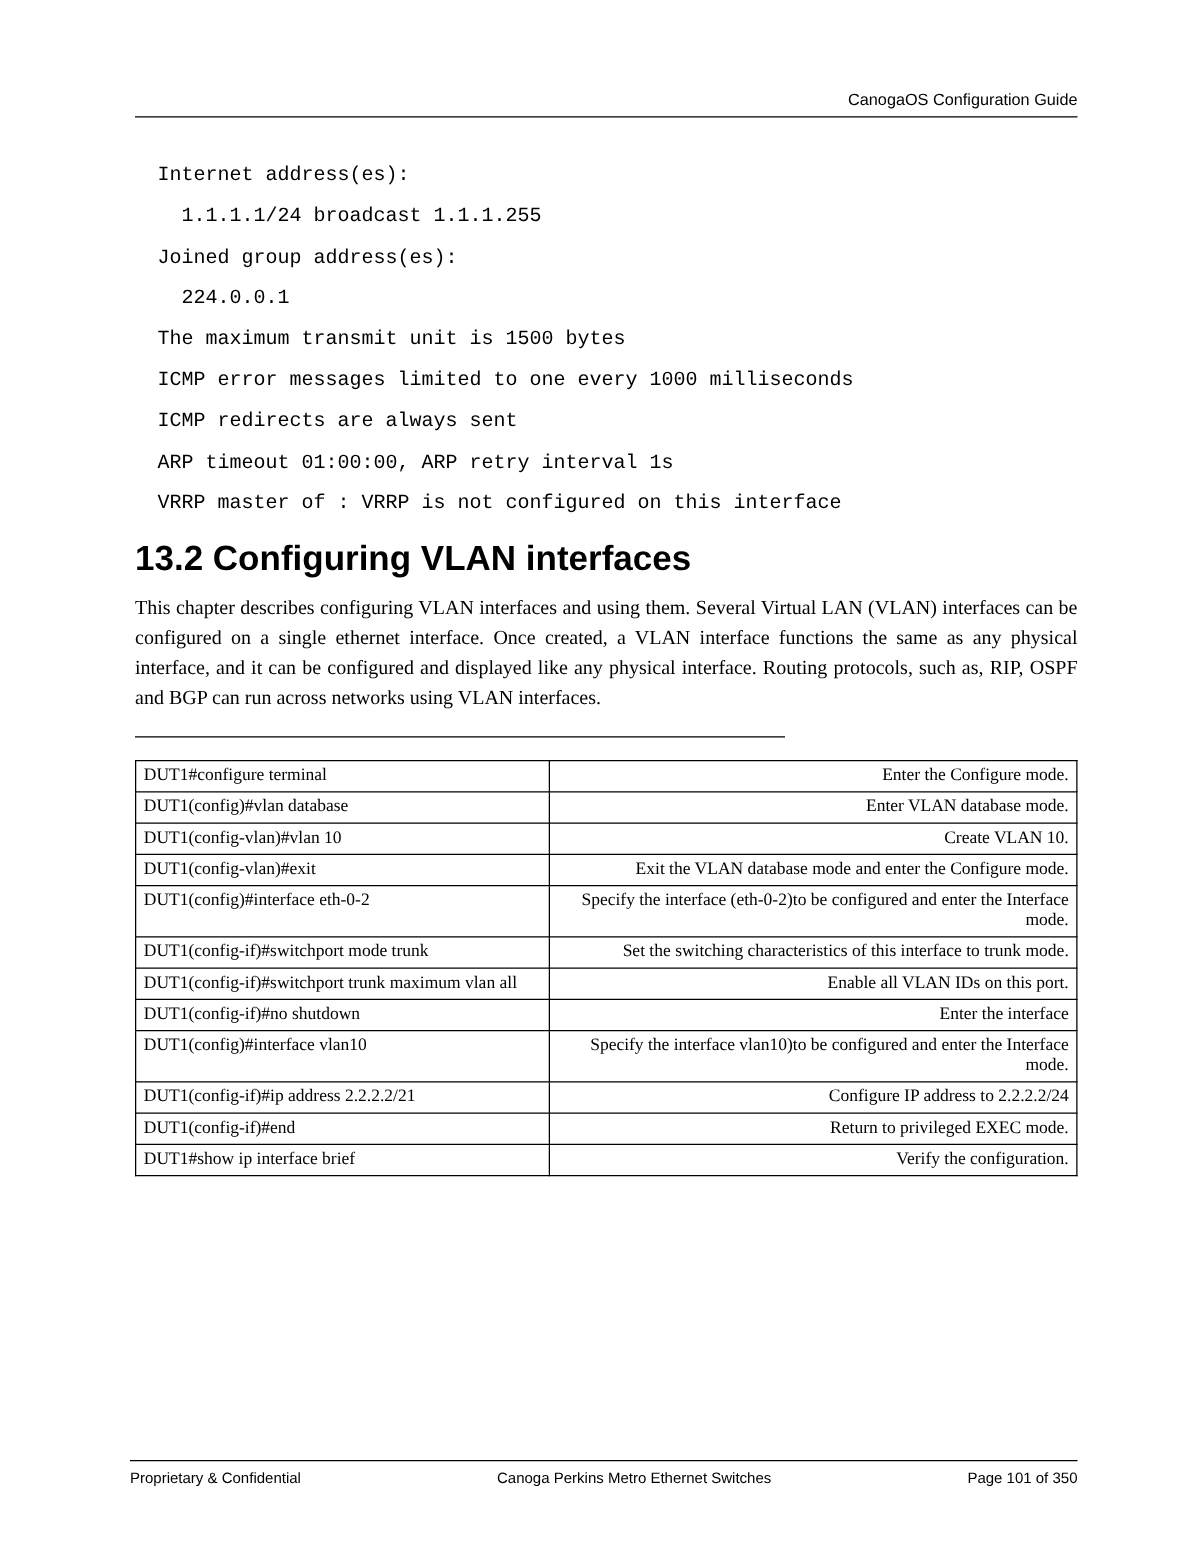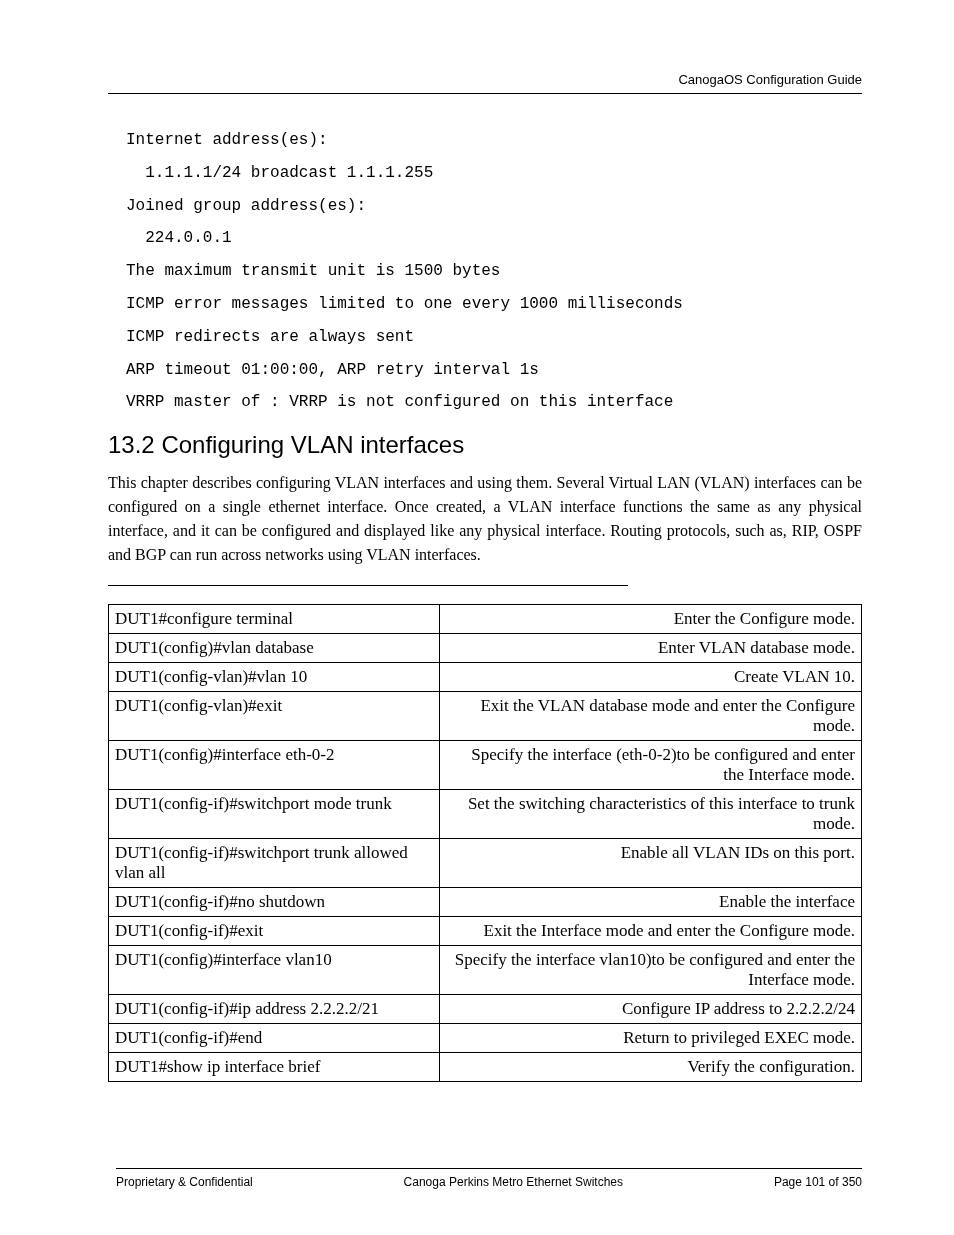--- a/index.html
+++ b/index.html
@@ -28,22 +28,22 @@
   }
   .code-block {
     font-family: "Courier New", Courier, monospace;
     font-size: 16px;
     white-space: pre;
     line-height: 2.05;
     margin: 0 0 12px 18px;
   }
   .h2 {
     font-family: Arial, Helvetica, sans-serif;
-    font-weight: normal;
-    font-size: 24px;
+    font-weight: bold;
+    font-size: 28px;
     margin: 6px 0 12px 0;
   }
   .para {
     font-size: 16px;
     line-height: 1.5;
     text-align: justify;
     margin: 0 0 14px 0;
   }
   .rule-short {
     border: none;
@@ -53,39 +53,39 @@
   }
   .h3 {
     font-family: Arial, Helvetica, sans-serif;
     font-weight: bold;
     font-size: 16px;
     margin: 10px 0 8px 0;
   }
   table.cfg {
     width: 100%;
     border-collapse: collapse;
-    font-size: 17px;
+    font-size: 14px;
   }
   table.cfg td {
     border: 1px solid #000;
     padding: 4px 6px;
     vertical-align: top;
   }
   table.cfg td.col-cmd {
     width: 44%;
   }
   table.cfg td.col-desc {
     width: 56%;
     text-align: right;
   }
   .justify { text-align: justify; }
   .footer {
     position: absolute;
     bottom: 46px;
-    left: 116px;
+    left: 104px;
     right: 92px;
     border-top: 1.5px solid #000;
     padding-top: 6px;
     font-family: Arial, Helvetica, sans-serif;
     font-size: 12px;
     display: flex;
     justify-content: space-between;
   }
 </style>
 </head>
@@ -132,30 +132,26 @@
         </tr>
         <tr>
           <td class="col-cmd">DUT1(config)#interface eth-0-2</td>
           <td class="col-desc justify">Specify the interface (eth-0-2)to be configured and enter the Interface mode.</td>
         </tr>
         <tr>
           <td class="col-cmd">DUT1(config-if)#switchport mode trunk</td>
           <td class="col-desc justify">Set the switching characteristics of this interface to trunk mode.</td>
         </tr>
         <tr>
-          <td class="col-cmd">DUT1(config-if)#switchport trunk allowed vlan all</td>
+          <td class="col-cmd">DUT1(config-if)#switchport trunk maximum vlan all</td>
           <td class="col-desc">Enable all VLAN IDs on this port.</td>
         </tr>
         <tr>
           <td class="col-cmd">DUT1(config-if)#no shutdown</td>
-          <td class="col-desc">Enable the interface</td>
-        </tr>
-        <tr>
-          <td class="col-cmd">DUT1(config-if)#exit</td>
-          <td class="col-desc">Exit the Interface mode and enter the Configure mode.</td>
+          <td class="col-desc">Enter the interface</td>
         </tr>
         <tr>
           <td class="col-cmd">DUT1(config)#interface vlan10</td>
           <td class="col-desc justify">Specify the interface vlan10)to be  configured and enter the Interface mode.</td>
         </tr>
         <tr>
           <td class="col-cmd">DUT1(config-if)#ip address 2.2.2.2/21</td>
           <td class="col-desc">Configure IP address to 2.2.2.2/24</td>
         </tr>
         <tr>

